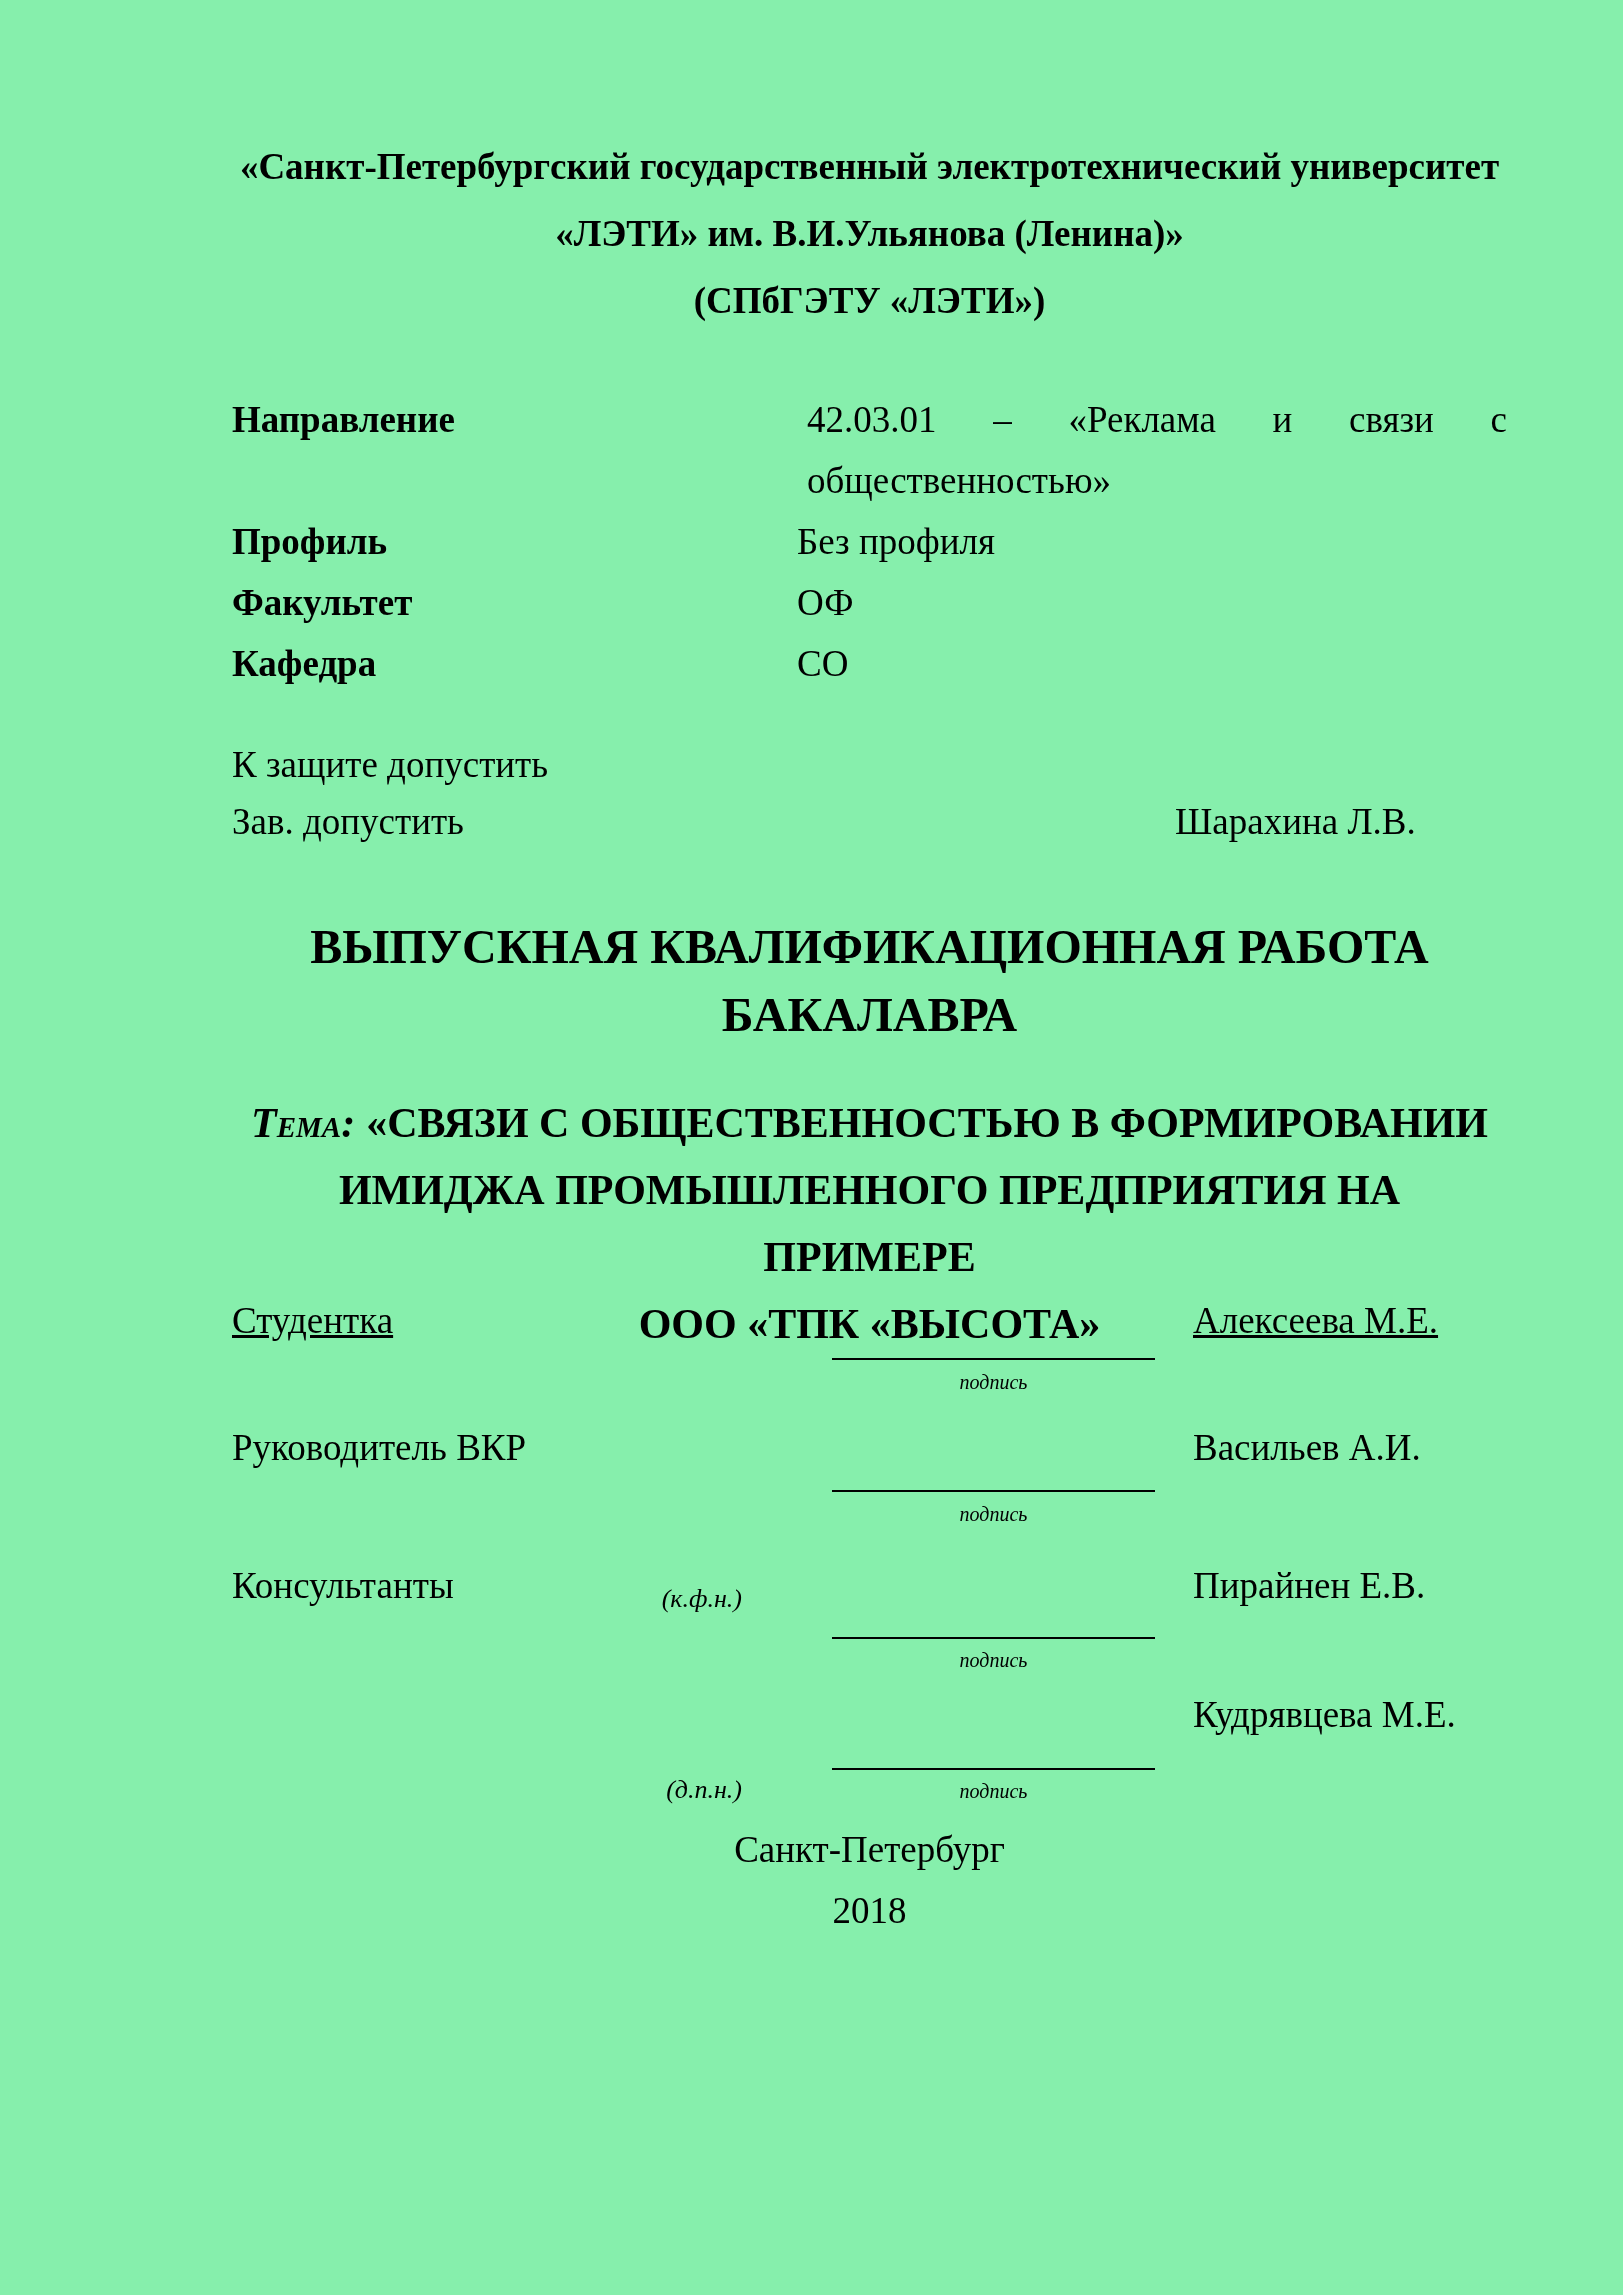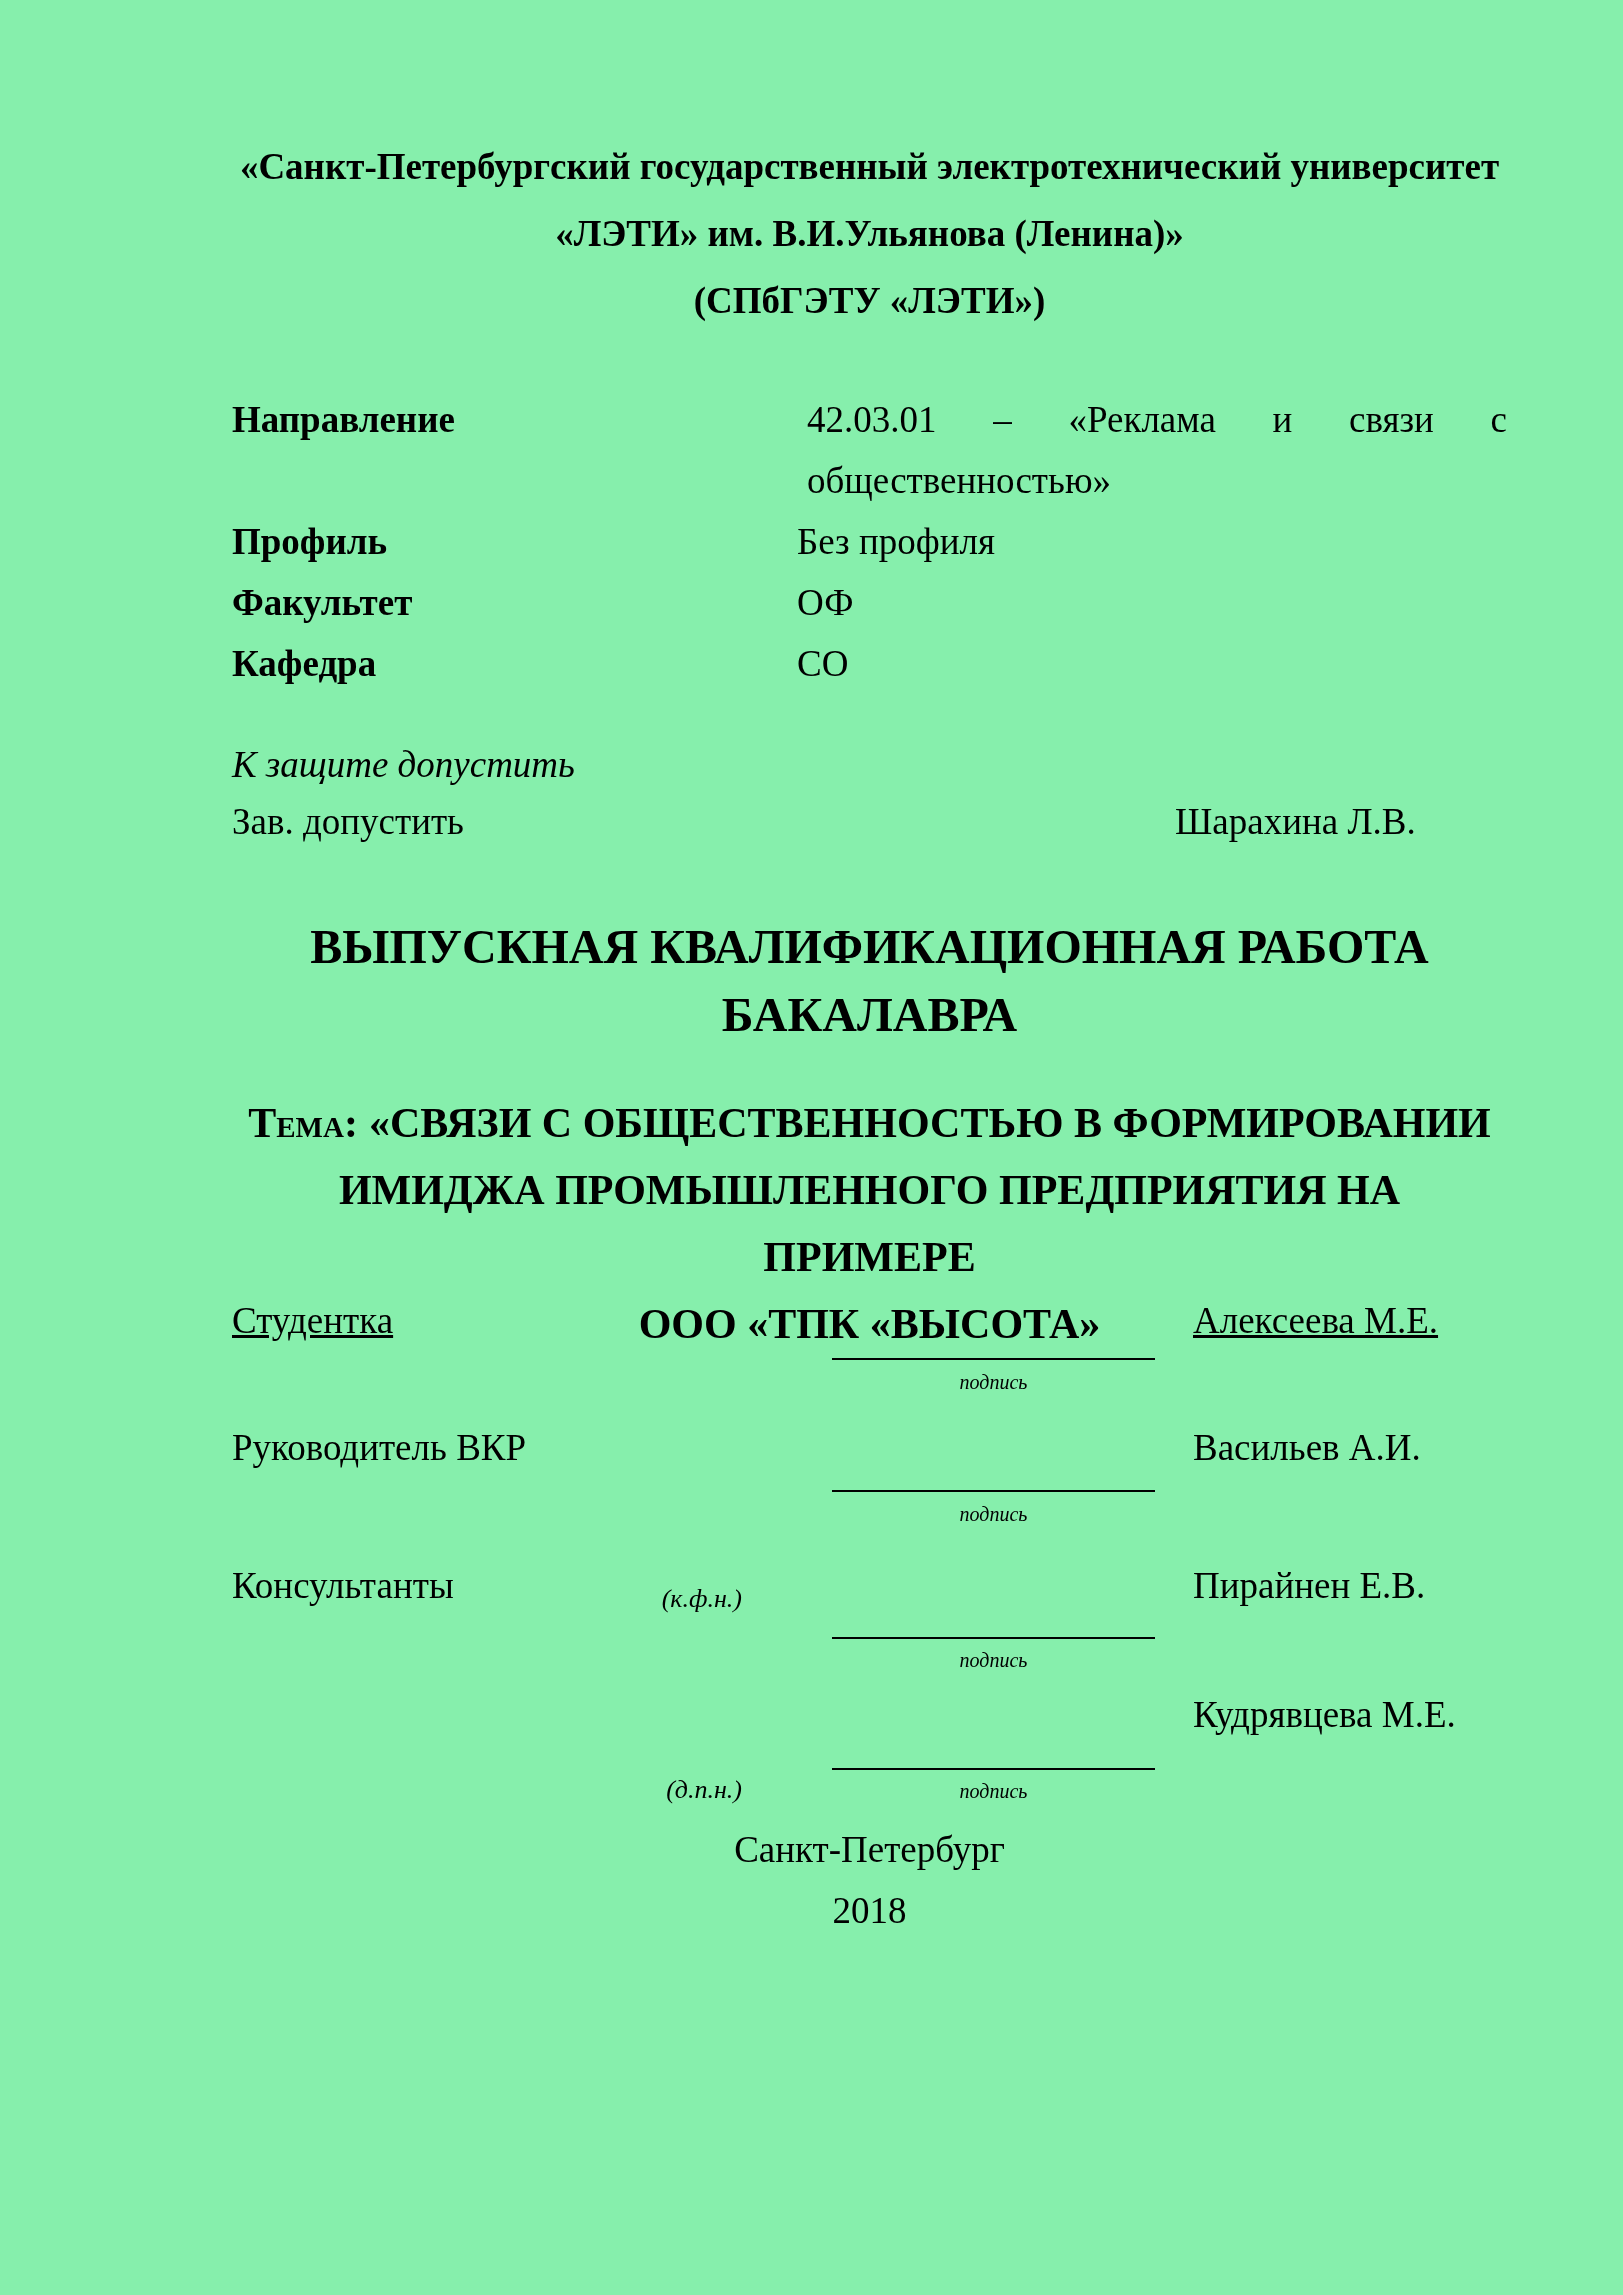--- a/index.html
+++ b/index.html
@@ -26,28 +26,28 @@
     position: absolute;
     left: 232px;
     right: 116px;
     top: 389px;
     line-height: 61px;
   }
   .frow { display: grid; grid-template-columns: 565px 1fr; }
   .flabel { font-weight: 700; }
   .fvalue.just { text-align: justify; margin-left: 10px; }
   
-  .admit-note { position: absolute; left: 232px; top: 741px; line-height: 47px; font-style: italic; }
+  .admit-note { position: absolute; left: 232px; top: 741px; line-height: 47px; }
   .admit-label { position: absolute; left: 232px; top: 798px; line-height: 47px; }
   .admit-name { position: absolute; left: 1175px; top: 798px; line-height: 47px; }
   
   .title { top: 913px; line-height: 68px; font-weight: 700; font-size: 48px; }
   
   .theme { top: 1090px; line-height: 67px; font-weight: 700; font-size: 42px; }
-  .sc { font-variant: small-caps; margin-right: 11px; }
+  .sc { font-variant: small-caps; margin-right: 11px; font-style: italic; }
   
   .sig { position: absolute; line-height: 47px; }
   .role { left: 232px; }
   .name { left: 1193px; }
   .role-1, .name-1 { top: 1297px; text-decoration: underline; }
   .role-2, .name-2 { top: 1424px; }
   .role-3, .name-3 { top: 1562px; }
   .name-4 { top: 1691px; }
   .sigline {
     position: absolute;

